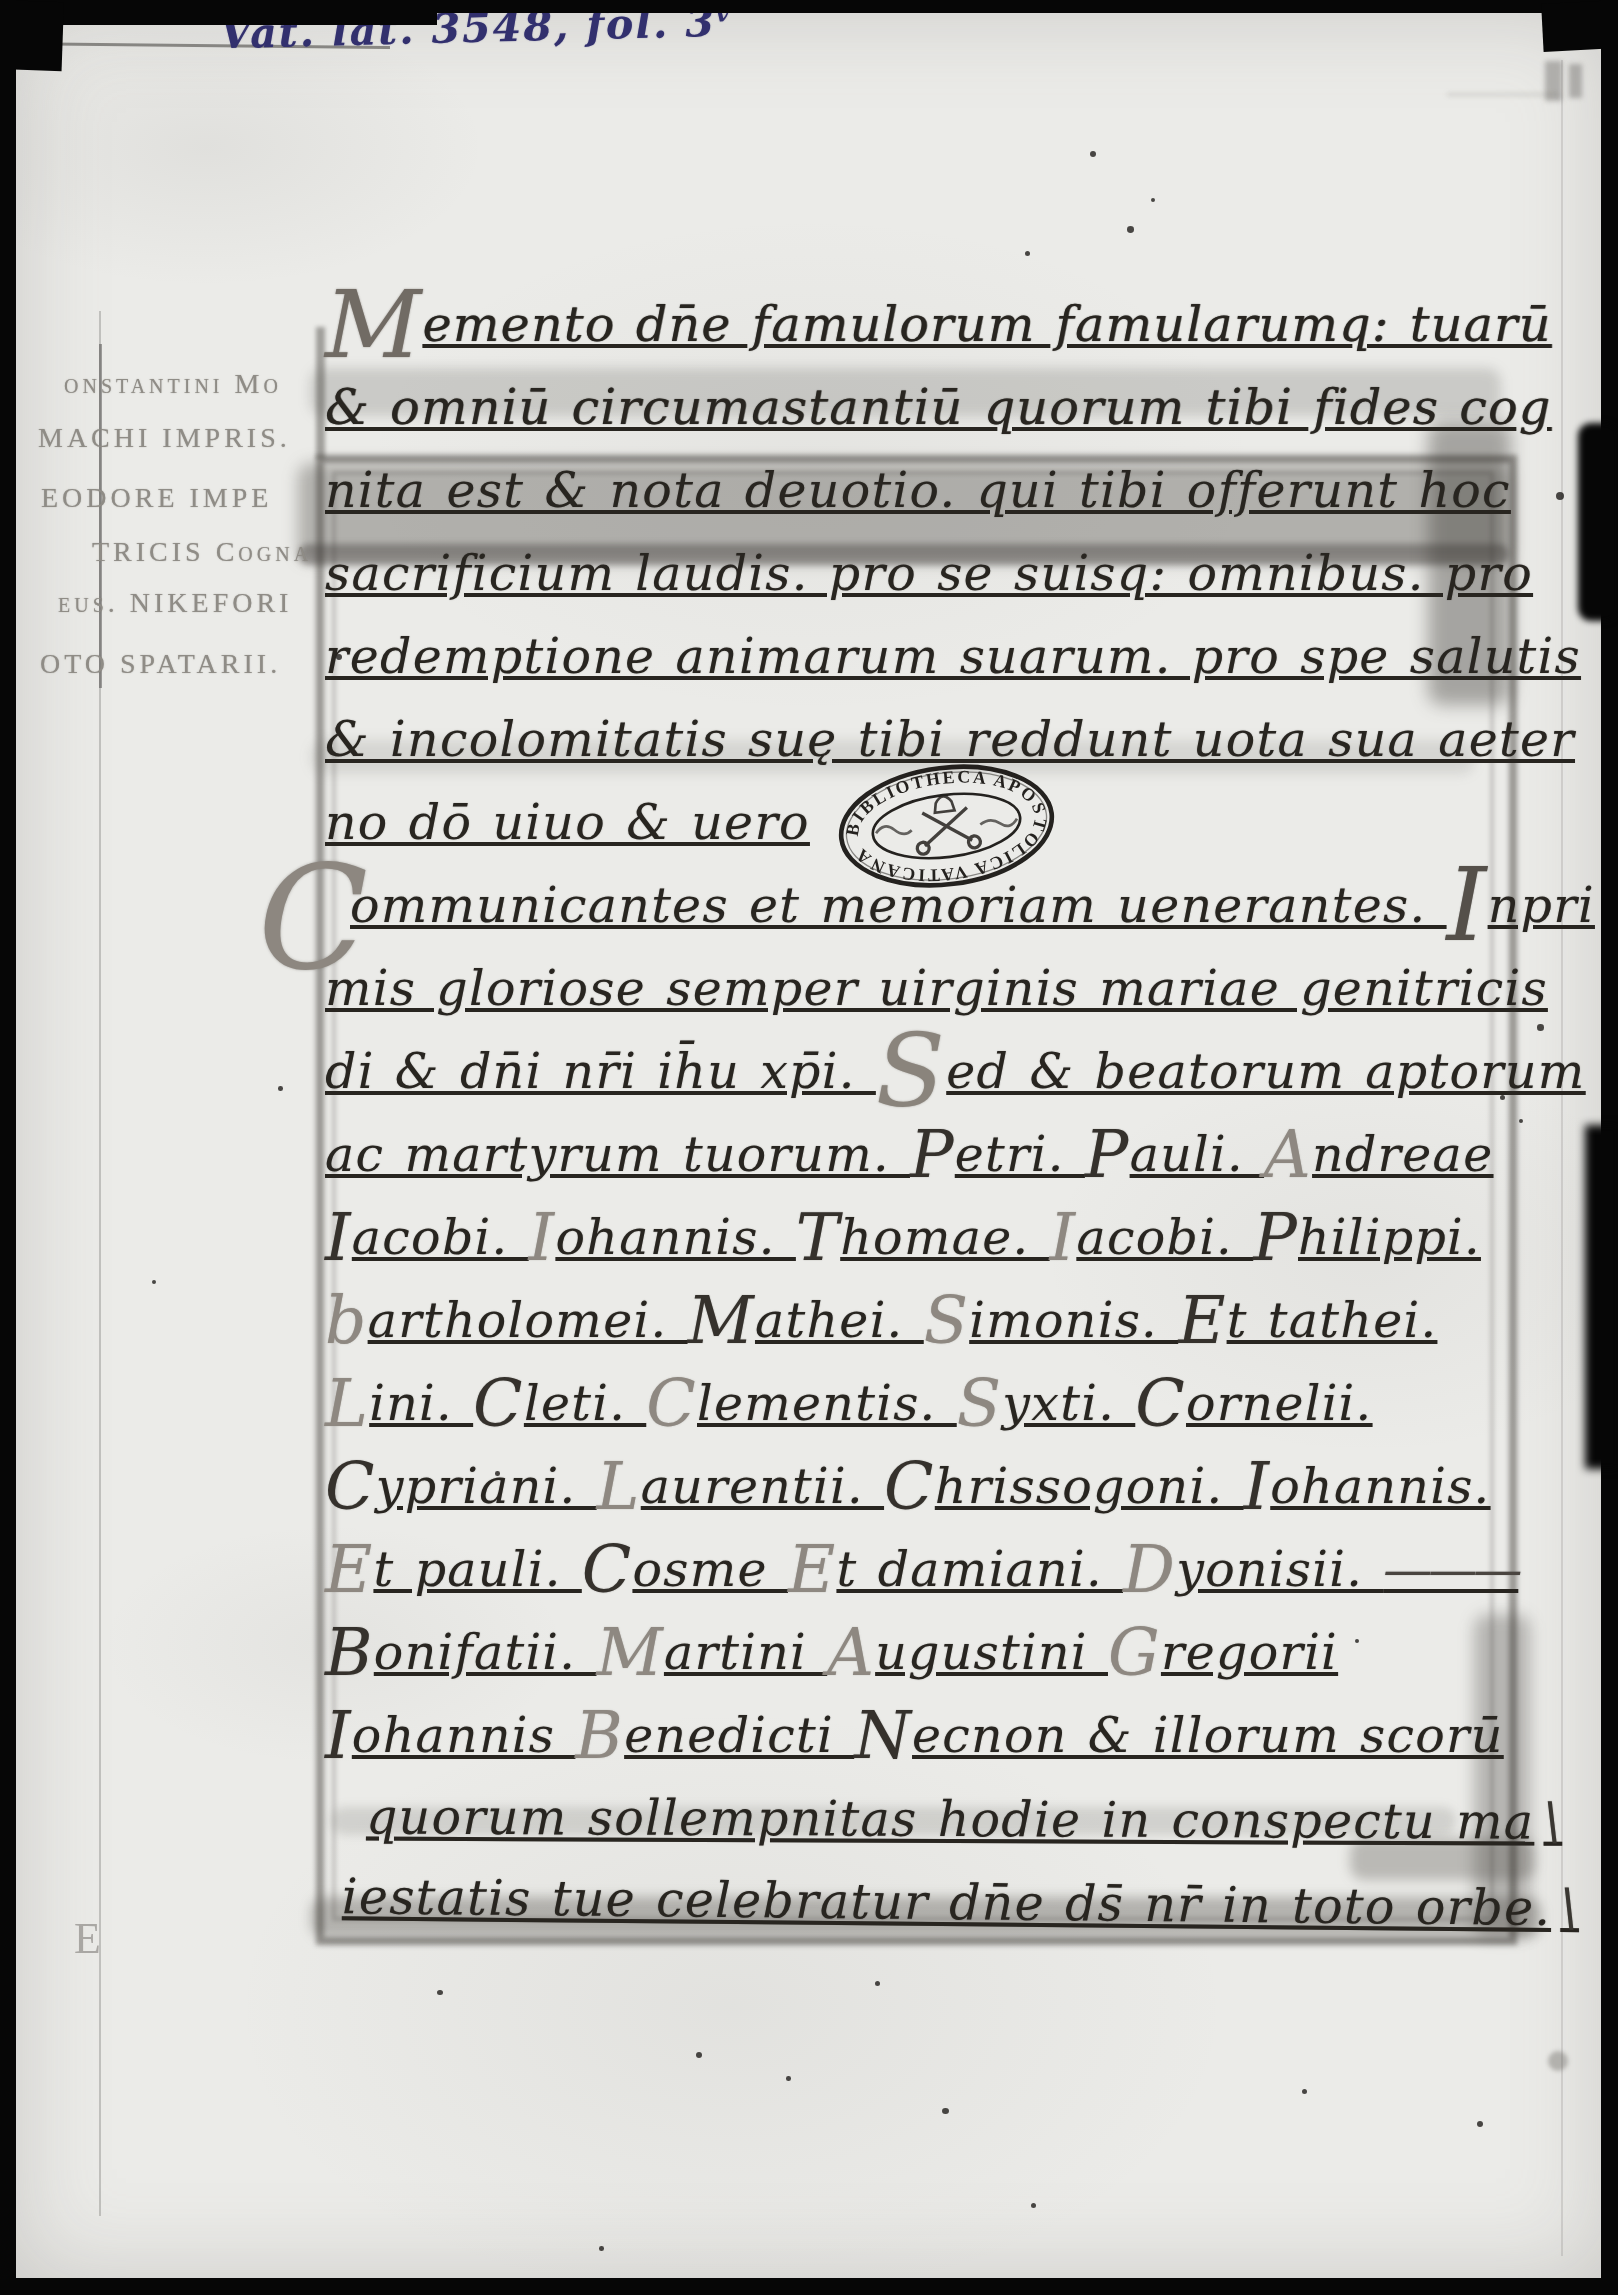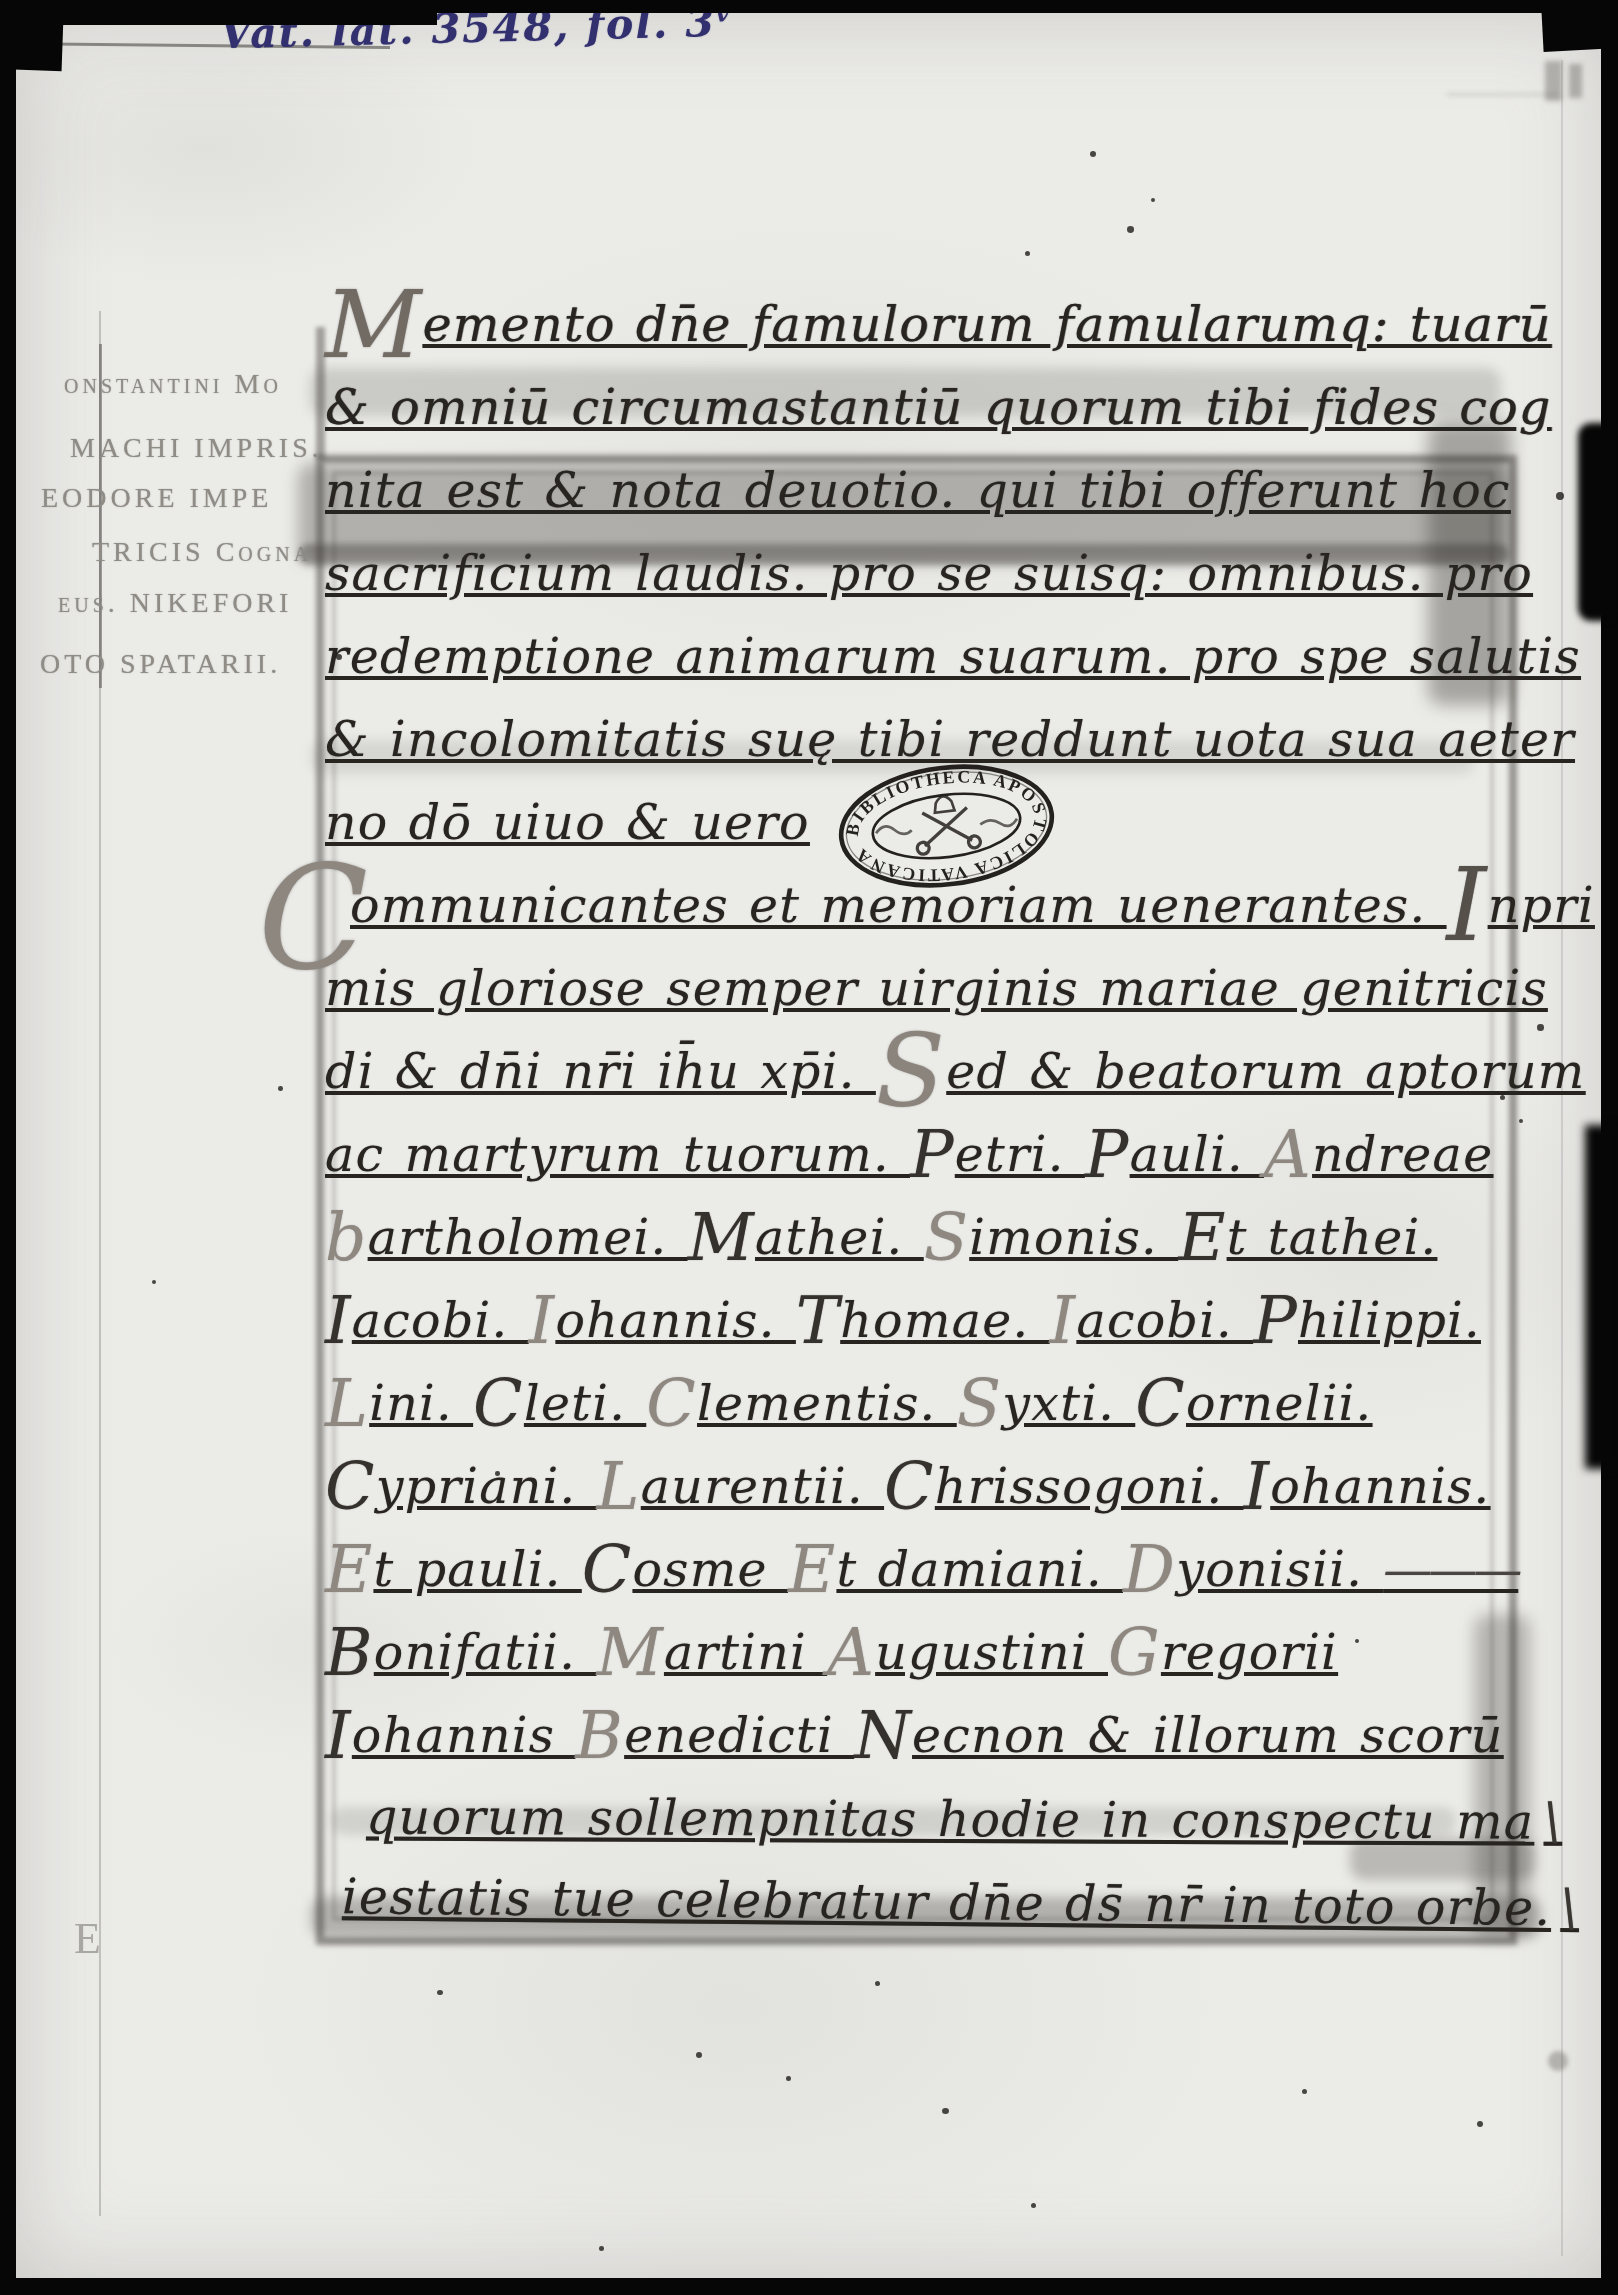--- a/index.html
+++ b/index.html
@@ -59,21 +59,21 @@
   .sm-right2{left:1474px;top:1614px;width:56px;height:324px;background:rgba(60,57,52,.30);filter:blur(7.3px);}
   .sm-mid{left:311px;top:740px;width:1164px;height:34px;background:rgba(95,92,87,.15);filter:blur(6px);}
   .sm-18{left:331px;top:1807px;width:1125px;height:28px;background:rgba(95,92,87,.18);filter:blur(4.6px);}
   .sm-19{left:1350px;top:1838px;width:185px;height:42px;background:rgba(72,69,64,.30);filter:blur(6px);}
   .sm-bottom{left:311px;top:1897px;width:1230px;height:41px;background:rgba(72,69,64,.34);filter:blur(6px);}
   
   .margin-note{position:absolute;font-family:"Liberation Serif",serif;font-variant:small-caps;
     font-size:28px;color:#8f8c86;letter-spacing:4px;white-space:nowrap;
     text-shadow:0 0 1.3px rgba(120,117,112,.55);}
   .mn-1{left:64px;top:368px;}
-  .mn-2{left:38px;top:432px;margin-left:32px;}
+  .mn-2{left:38px;top:422px;}
   .mn-3{left:41px;top:482px;}
   .mn-4{left:44px;top:536px;margin-left:48px;}
   .mn-5{left:58px;top:587px;}
   .mn-6{left:40px;top:648px;}
   
   .ms-text{position:absolute;left:325px;top:283px;width:1217px;color:#282520;text-decoration:underline;}
   .ms-line{position:relative;height:83px;line-height:83px;white-space:nowrap;
     font-size:49px;font-style:italic;letter-spacing:1.3px;word-spacing:3.3px;
     text-shadow:0 0 1.3px rgba(35,32,28,.4);}
   .line-1,.line-2{text-shadow:0 0 1.3px rgba(30,28,24,.6),0.7px 0 0 rgba(40,37,32,.5);}
@@ -145,22 +145,22 @@
       <div class="ms-line line-2"><span class="t-run">&amp; omniū circumastantiū quorum tibi fides cog</span></div>
       <div class="ms-line line-3"><span class="t-run">nita est &amp; nota deuotio. qui tibi offerunt hoc</span></div>
       <div class="ms-line line-4"><span class="t-run">sacrificium laudis. pro se suisq: omnibus. pro</span></div>
       <div class="ms-line line-5"><span class="t-run">redemptione animarum suarum. pro spe salutis</span></div>
       <div class="ms-line line-6"><span class="t-run">&amp; incolomitatis suę tibi reddunt uota sua aeter</span></div>
       <div class="ms-line line-7"><span class="t-run">no dō uiuo &amp; uero</span></div>
       <div class="ms-line line-8"><span class="init-c">C</span><span class="t-run">ommunicantes et memoriam uenerantes. </span><span class="init init-i">I</span><span class="t-run">npri</span></div>
       <div class="ms-line line-9"><span class="t-run">mis gloriose semper uirginis mariae genitricis</span></div>
       <div class="ms-line line-10"><span class="t-run">di &amp; dn̄i nr̄i ih̄u xp̄i. </span><span class="init init-s">S</span><span class="t-run">ed &amp; beatorum aptorum</span></div>
       <div class="ms-line line-11"><span class="t-run">ac martyrum tuorum. </span><span class="cap cap-dark">P</span><span class="t-run">etri. </span><span class="cap cap-dark">P</span><span class="t-run">auli. </span><span class="cap cap-faded">A</span><span class="t-run">ndreae</span></div>
+      <div class="ms-line line-12"><span class="cap cap-dark">I</span><span class="t-run">acobi. </span><span class="cap cap-faded">I</span><span class="t-run">ohannis. </span><span class="cap cap-dark">T</span><span class="t-run">homae. </span><span class="cap cap-faded">I</span><span class="t-run">acobi. </span><span class="cap cap-dark">P</span><span class="t-run">hilippi.</span></div>
       <div class="ms-line line-13"><span class="cap cap-faded">b</span><span class="t-run">artholomei. </span><span class="cap cap-dark">M</span><span class="t-run">athei. </span><span class="cap cap-faded">S</span><span class="t-run">imonis. </span><span class="cap cap-dark">E</span><span class="t-run">t tathei.</span></div>
-      <div class="ms-line line-12"><span class="cap cap-dark">I</span><span class="t-run">acobi. </span><span class="cap cap-faded">I</span><span class="t-run">ohannis. </span><span class="cap cap-dark">T</span><span class="t-run">homae. </span><span class="cap cap-faded">I</span><span class="t-run">acobi. </span><span class="cap cap-dark">P</span><span class="t-run">hilippi.</span></div>
       <div class="ms-line line-14"><span class="cap cap-faded">L</span><span class="t-run">ini. </span><span class="cap cap-dark">C</span><span class="t-run">leti. </span><span class="cap cap-faded">C</span><span class="t-run">lementis. </span><span class="cap cap-faded">S</span><span class="t-run">yxti. </span><span class="cap cap-dark">C</span><span class="t-run">ornelii.</span></div>
       <div class="ms-line line-15"><span class="cap cap-dark">C</span><span class="t-run">ypriani. </span><span class="cap cap-faded">L</span><span class="t-run">aurentii. </span><span class="cap cap-dark">C</span><span class="t-run">hrissogoni. </span><span class="cap cap-dark">I</span><span class="t-run">ohannis.</span></div>
       <div class="ms-line line-16"><span class="cap cap-faded">E</span><span class="t-run">t pauli. </span><span class="cap cap-dark">C</span><span class="t-run">osme </span><span class="cap cap-faded">E</span><span class="t-run">t damiani. </span><span class="cap cap-faded">D</span><span class="t-run">yonisii. </span><span class="filler-dash">———</span></div>
       <div class="ms-line line-17"><span class="cap cap-dark">B</span><span class="t-run">onifatii. </span><span class="cap cap-faded">M</span><span class="t-run">artini </span><span class="cap cap-faded">A</span><span class="t-run">ugustini </span><span class="cap cap-faded">G</span><span class="t-run">regorii</span></div>
       <div class="ms-line line-18"><span class="cap cap-dark">I</span><span class="t-run">ohannis </span><span class="cap cap-faded">B</span><span class="t-run">enedicti </span><span class="cap cap-dark">N</span><span class="t-run">ecnon &amp; illorum scorū</span></div>
       <div class="ms-line line-19"><span class="t-run">quorum sollempnitas hodie in conspectu ma</span><span class="line-slash">\</span></div>
       <div class="ms-line line-20"><span class="t-run">iestatis tue celebratur dn̄e ds̄ nr̄ in toto orbe.</span><span class="line-slash">\</span></div>
     </div>
 
   <svg class="stamp" viewBox="0 0 340 196">

